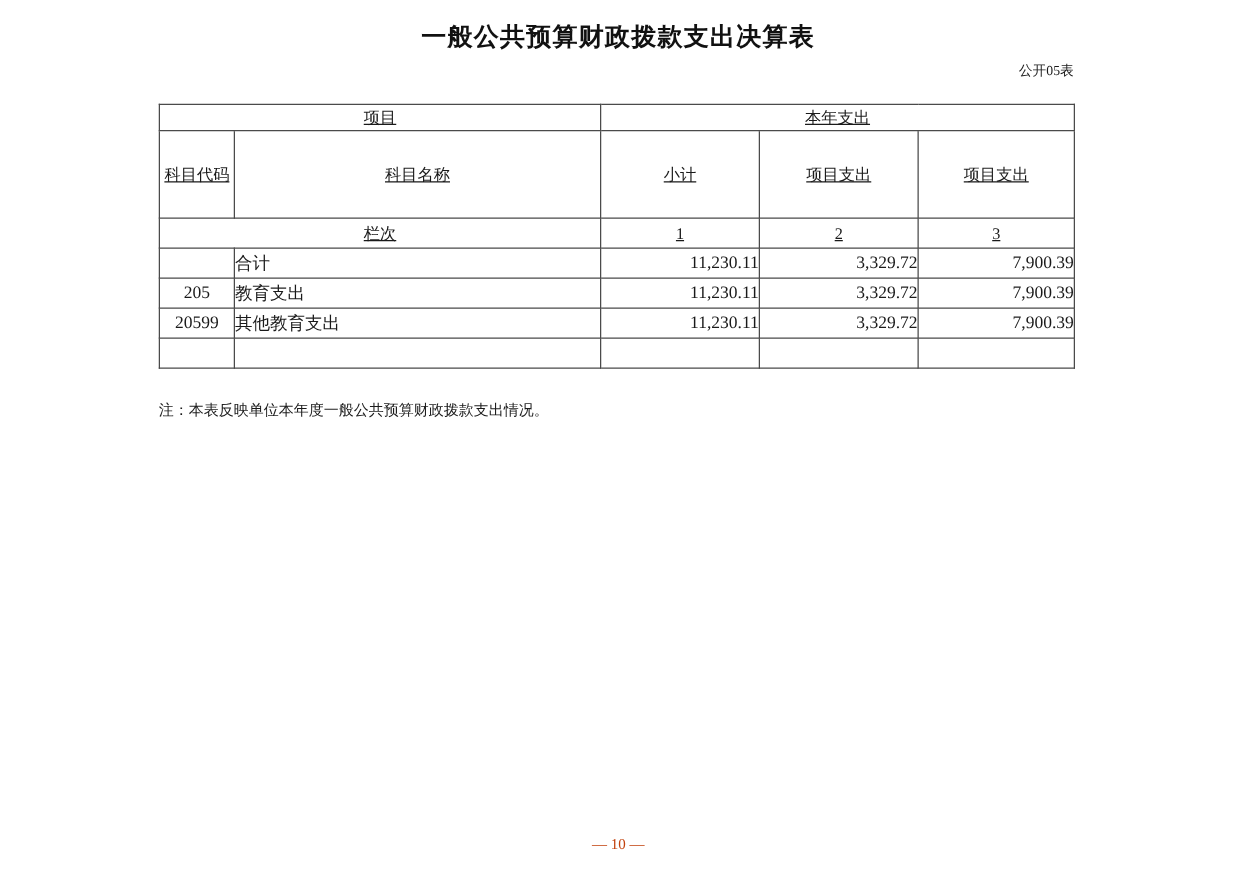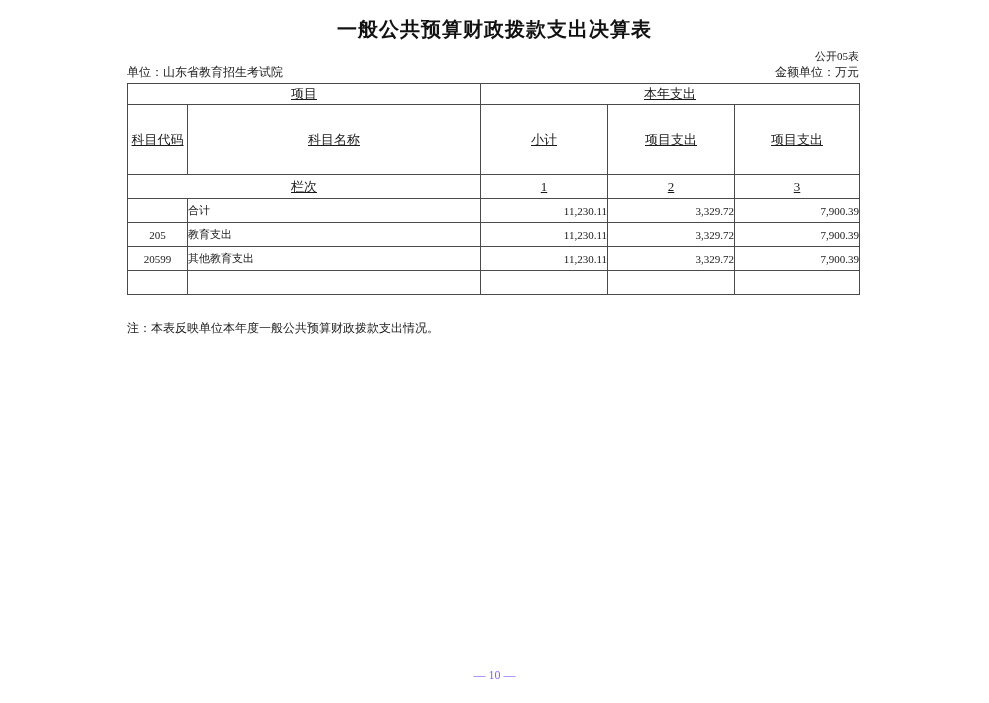--- a/index.html
+++ b/index.html
@@ -62,56 +62,52 @@
   }
   .hdr {
     font-size: 13px;
     text-align: center;
     vertical-align: middle;
     text-decoration: underline;
   }
   tr.group-row td { height: 20px; }
   tr.subhdr-row td { height: 69px; margin-top: 33px; }
   tr.cols-row td { height: 23px; }
-  tr.data-row td { height: 23px; font-size: 11px; vertical-align: middle; }
+  tr.data-row td { height: 23px; font-size: 14px; vertical-align: middle; }
   td.code-cell { text-align: center; padding-left: 3px; }
   td.name-cell { text-align: left; }
   td.num-cell  { text-align: right; padding-right: 4px; }
   .ind0 { padding-left: 4px; }
   .ind1 { padding-left: 12px; }
   .ind2 { padding-left: 27px; }
   .note-line {
     position: absolute;
     top: 320px;
     left: 127px;
     font-size: 12px;
   }
   .page-number {
     position: absolute;
     top: 668px;
     left: 0;
     right: 0;
     text-align: center;
     font-size: 12px;
-    color: #8b5cf6;
+    color: #c2410c;
   }
 </style>
 </head>
 <body>
 
 <div class="page">
 
   <div class="doc-title">一般公共预算财政拨款支出决算表</div>
 
   <div class="form-code-line">公开05表</div>
 
-  <div class="meta-line">
-    <span>单位：山东省教育招生考试院</span>
-    <span>金额单位：万元</span>
-  </div>
 
   <table class="budget-table">
     <colgroup>
       <col style="width:60px">
       <col style="width:293px">
       <col style="width:127px">
       <col style="width:127px">
       <col style="width:125px">
     </colgroup>
     <tbody>

